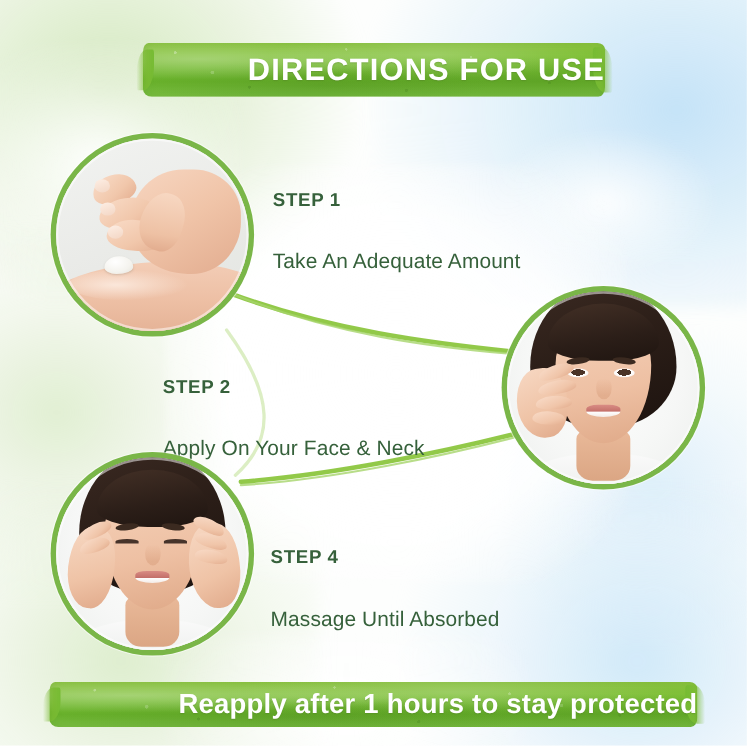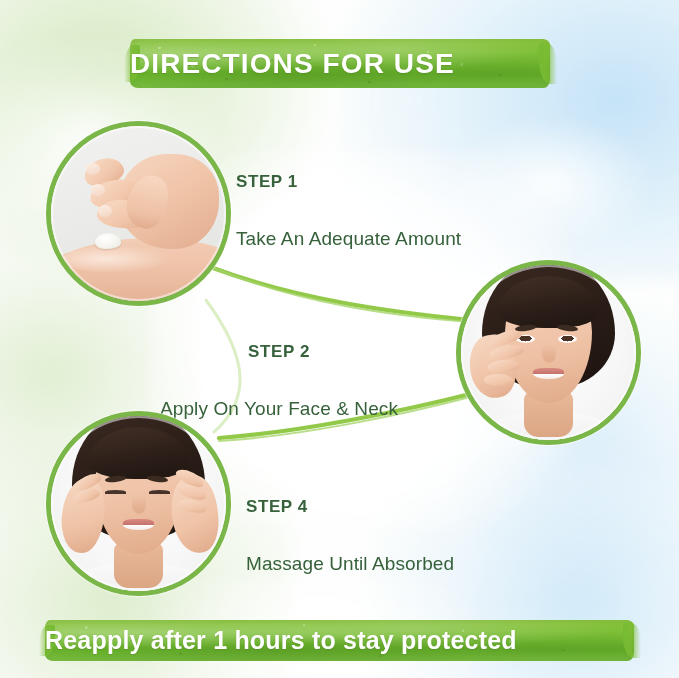--- a/index.html
+++ b/index.html
@@ -66,21 +66,21 @@
   }
   .wash-center {
     left:150px; top:150px; width:420px; height:380px;
     background:radial-gradient(ellipse at 50% 50%, rgba(255,255,255,.98) 0%, rgba(255,255,255,.75) 55%, rgba(255,255,255,0) 85%);
     filter:blur(4px);
   }
 
   
   .banner {
     position:absolute;
-    display:flex; align-items:center; justify-content:flex-start;
+    display:flex; align-items:center; justify-content:flex-end;
     color:#ffffff;
     text-shadow:0 1px 1px rgba(80,120,40,.35);
     letter-spacing:.5px;
     overflow:visible;
   }
   .banner .brush {
     position:absolute; inset:0;
     background:
       radial-gradient(ellipse at 12% 30%, rgba(255,255,255,.30) 0%, rgba(255,255,255,0) 38%),
       radial-gradient(ellipse at 38% 78%, rgba(60,120,20,.26) 0%, rgba(60,120,20,0) 42%),
@@ -151,22 +151,22 @@
   #circle-step3 { left:51px; top:416px; width:175px; height:175px; }
 
   
   .step-text { position:absolute; color:#36613b; }
   .step-text .step-label {
     font-size:17px; font-weight:bold; letter-spacing:.6px; margin-bottom:4px;
   }
   .step-text .step-desc {
     font-size:19px; font-weight:normal; letter-spacing:.1px; white-space:nowrap;margin-top:36px;
   }
-  #step1-text { left:236px; top:172px; }
-  #step2-text { left:160px; top:342px;text-align:center; }
+  #step1-text { left:248px; top:172px; }
+  #step2-text { left:148px; top:342px; }
   #step3-text { left:246px; top:497px; }
 
   
   
   .p1-bg { position:absolute; inset:0; background:linear-gradient(160deg,#f2f3f1 0%,#e9eae7 55%,#e3e5e1 100%); }
   .p1-forearm {
     position:absolute; left:-14%; bottom:-10%; width:135%; height:46%;
     background:linear-gradient(180deg,#f3cdb6 0%,#edbfa4 45%,#e0ab8e 100%);
     border-radius:55% 48% 18% 18% / 70% 62% 14% 14%;
   }

